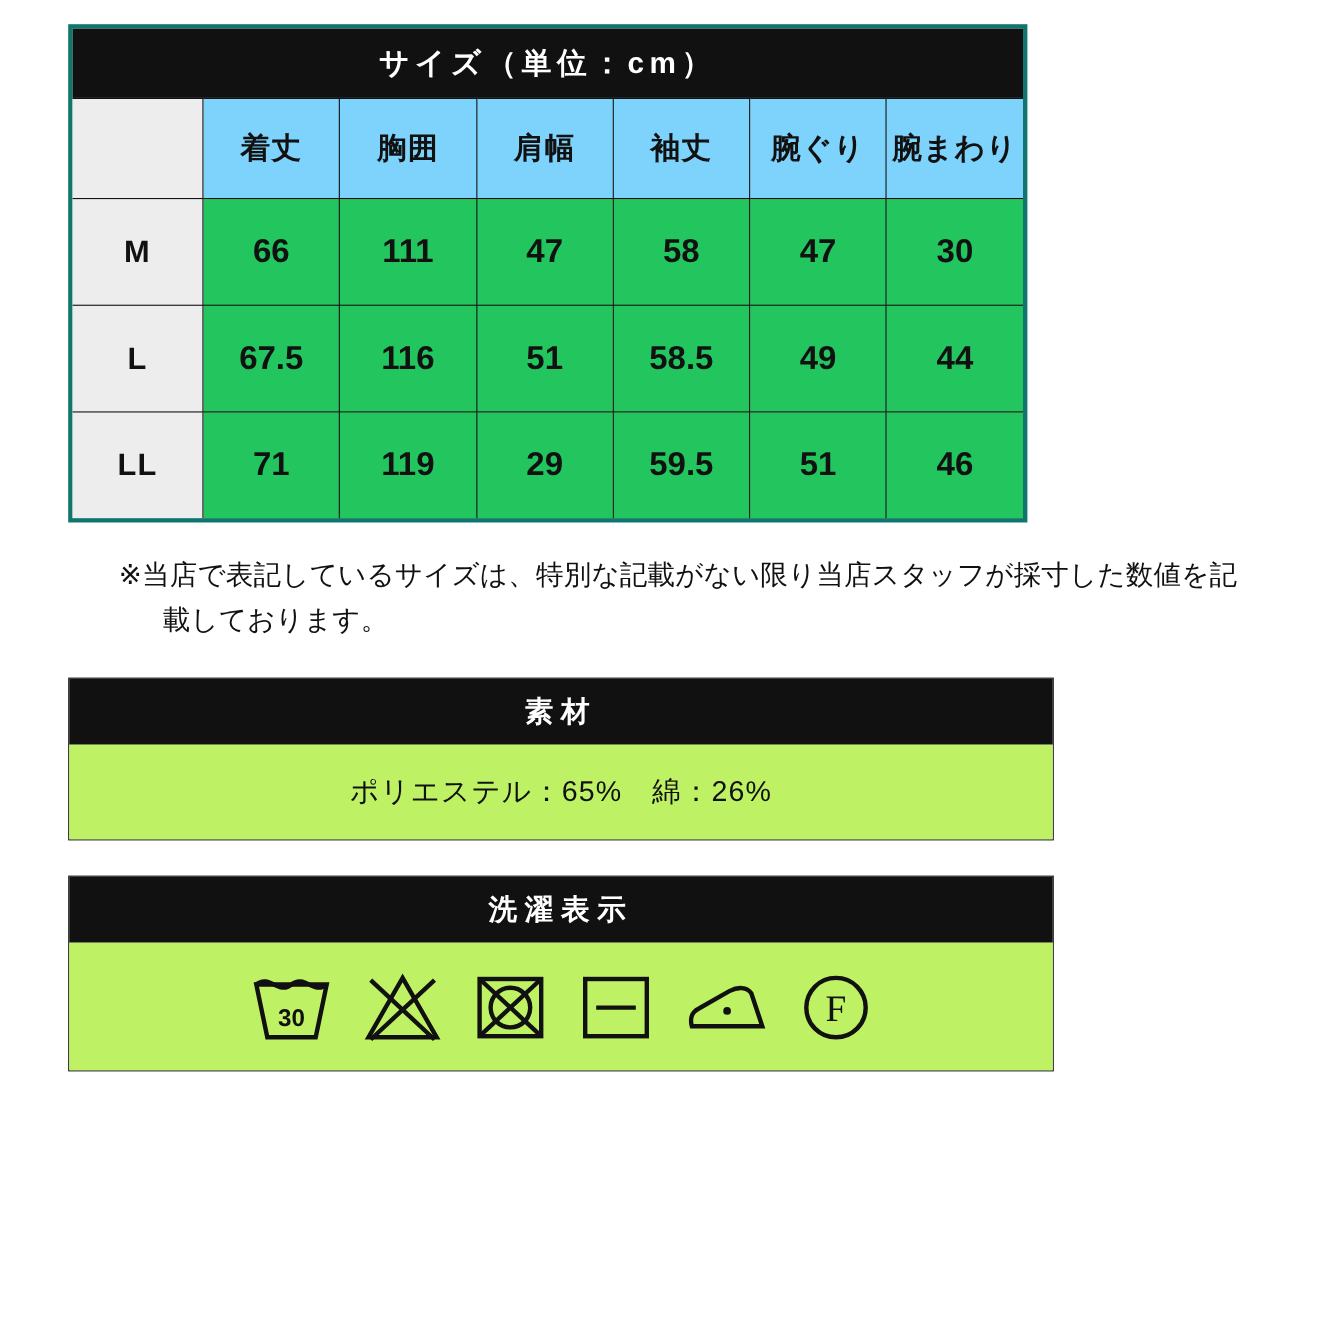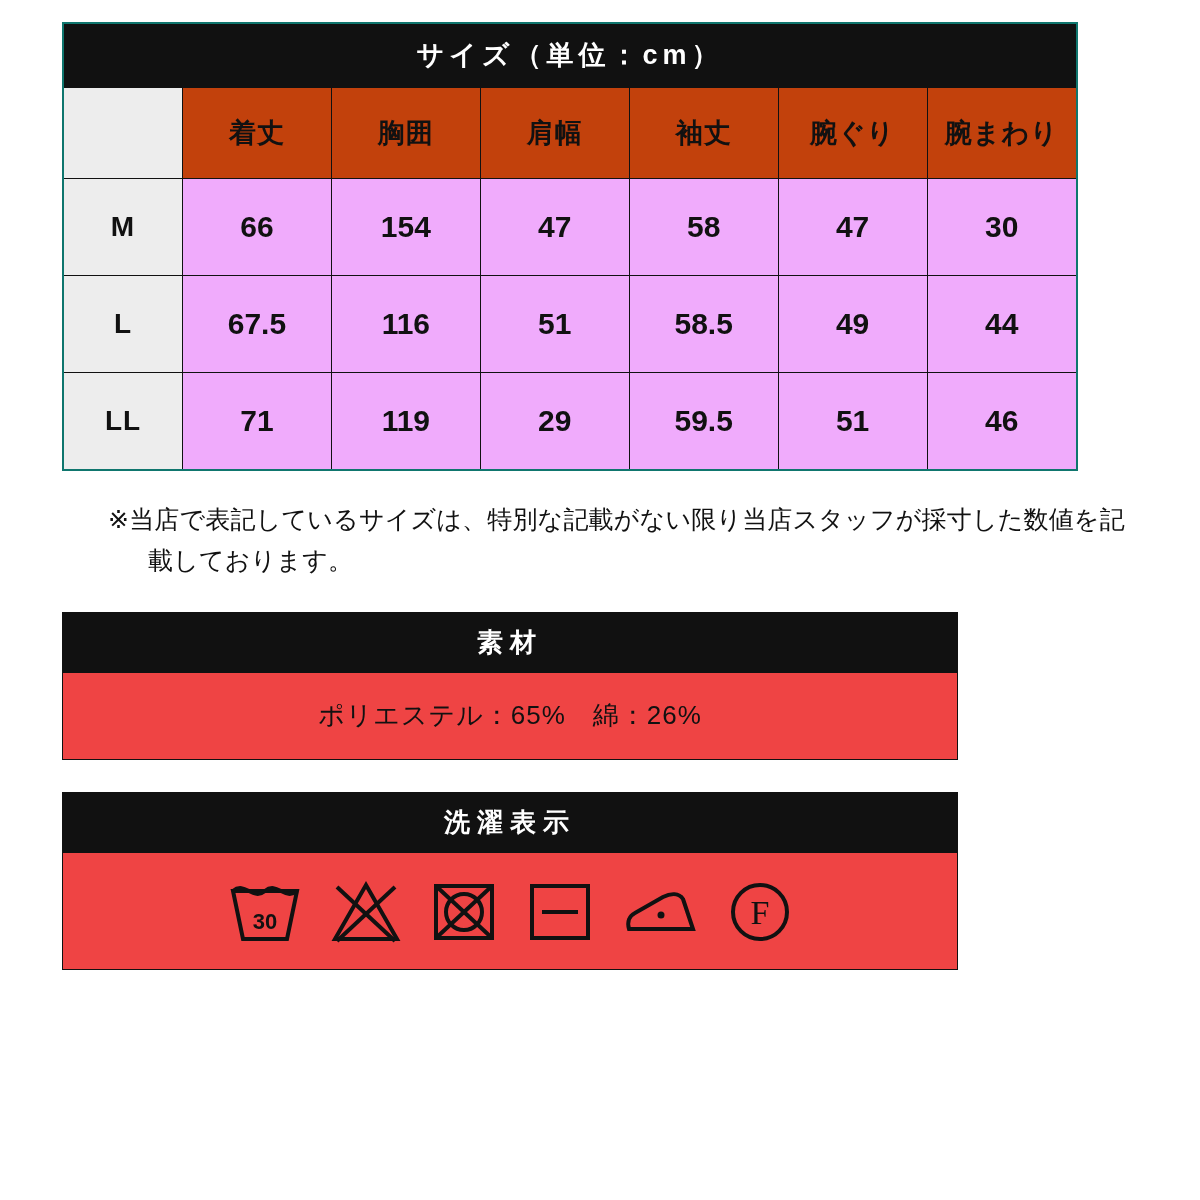--- a/index.html
+++ b/index.html
@@ -17,22 +17,22 @@
   .page {
     position: relative;
     width: 1200px;
     height: 1200px;
     box-sizing: border-box;
     padding: 22px 62px 0 62px;
   }
 
   
   .size-block {
-    width: 1016px;
-    border: 2px solid #0f766e;
+    width: 872px;
+    border: 4px solid #0f766e;
     box-sizing: border-box;
   }
   .size-title {
     background: #111111;
     color: #ffffff;
     text-align: center;
     font-size: 27px;
     letter-spacing: 5px;
     font-weight: bold;
     padding: 13px 0 14px 0;
@@ -45,36 +45,36 @@
   table.size-table th,
   table.size-table td {
     border: 1px solid #111111;
     text-align: center;
     font-weight: bold;
     font-size: 29px;
     height: 96px;
     padding: 0;
   }
   table.size-table thead th {
-    background: #c2410c;
+    background: #7dd3fc;
     font-size: 27px;
     height: 90px;
     letter-spacing: 1px;
   }
   table.size-table thead th.corner {
     width: 118px;
     background: #ededed;
   }
   table.size-table tbody th {
     background: #ededed;
     font-size: 28px;
     letter-spacing: 1px;
   }
   table.size-table tbody td {
-    background: #f0abfc;
+    background: #22c55e;
     font-size: 30px;
   }
   
   table.size-table tr > *:first-child { border-left: none; }
   table.size-table tr > *:last-child { border-right: none; }
   table.size-table tbody tr:last-child > * { border-bottom: none; }
 
   
   .notes {
     width: 1076px;
@@ -101,21 +101,21 @@
   .section-title {
     background: #111111;
     color: #ffffff;
     text-align: center;
     font-size: 26px;
     letter-spacing: 7px;
     font-weight: bold;
     padding: 12px 0 13px 0;
   }
   .section-body {
-    background: #ef4444;
+    background: #bef264;
     text-align: center;
     padding: 22px 0 24px 0;
   }
   .material-line {
     font-size: 26px;
     line-height: 1.55;
     letter-spacing: 1px;
   }
 
   
@@ -146,21 +146,21 @@
           <th>肩幅</th>
           <th>袖丈</th>
           <th>腕ぐり</th>
           <th>腕まわり</th>
         </tr>
       </thead>
       <tbody>
         <tr>
           <th>M</th>
           <td>66</td>
-          <td>154</td>
+          <td>111</td>
           <td>47</td>
           <td>58</td>
           <td>47</td>
           <td>30</td>
         </tr>
         <tr>
           <th>L</th>
           <td>67.5</td>
           <td>116</td>
           <td>51</td>

